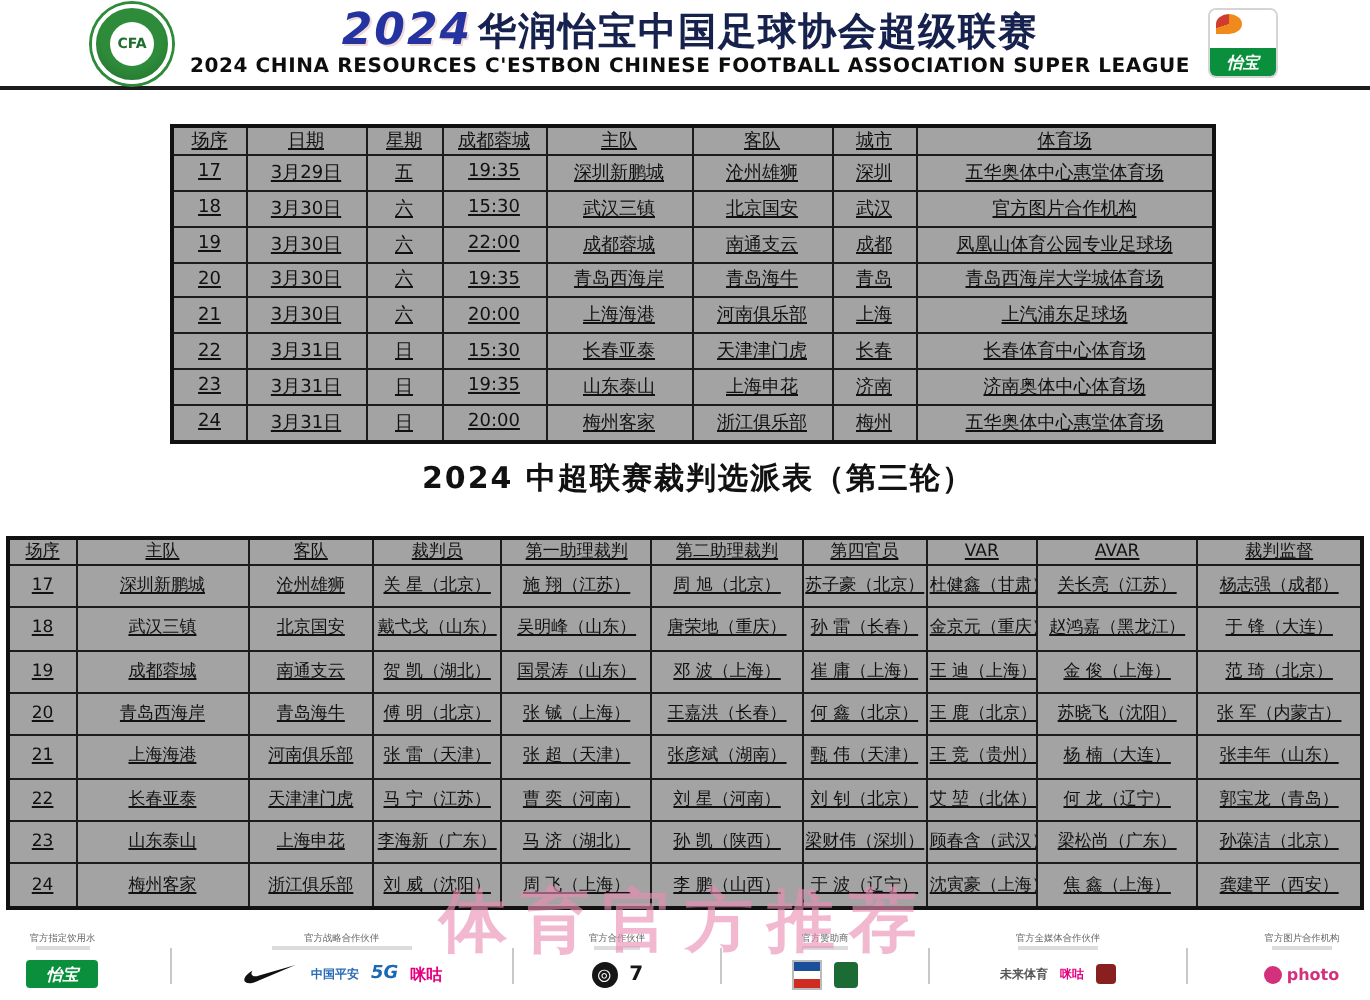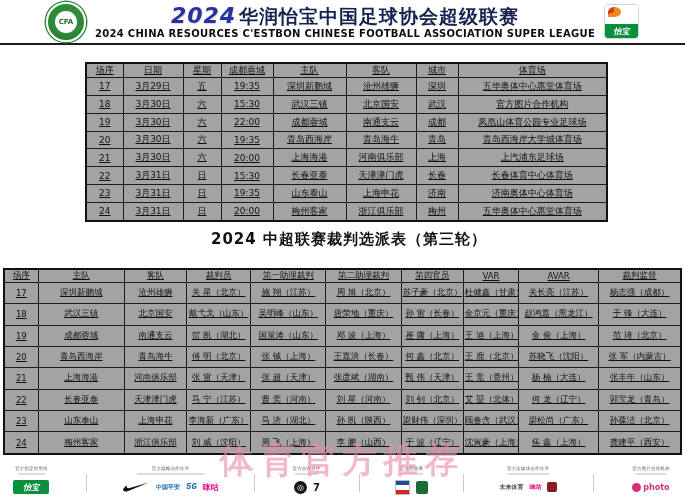--- a/index.html
+++ b/index.html
@@ -36,21 +36,21 @@
   .footer{position:absolute;left:0;right:0;bottom:0;height:46px;display:flex;align-items:flex-end;
           justify-content:space-between;padding:0 12px 5px 12px;}
   .f-section{text-align:center;}
   .f-label{font-size:5.5px;color:#666;white-space:nowrap;transform:scale(.85);transform-origin:center bottom;}
   .f-sub{height:2px;width:70%;background:#dcdcdc;margin:1px auto 4px auto;}
   .f-logos{display:flex;gap:6px;align-items:center;justify-content:center;height:16px;}
   .sep{width:1px;height:18px;background:#c9c9c9;margin:0 2px 3px 2px;align-self:flex-end;}
   .logo{display:inline-flex;align-items:center;justify-content:center;}
   .logo-cestbon{width:36px;height:14px;background:#0a8f3c;border-radius:2px;color:#fff;font-size:8px;font-style:italic;font-weight:bold;}
   .logo-pingan{font-size:6px;color:#2a6bb5;font-weight:bold;white-space:nowrap;}
-  .logo-5g{font-size:9px;font-weight:bold;color:#1b69b3;font-style:italic;font-family:Liberation Mono, monospace;}
+  .logo-5g{font-size:9px;font-weight:bold;color:#1b69b3;font-style:italic;}
   .logo-migu{font-size:8px;font-weight:bold;color:#e6007e;}
   .logo-dark7{width:13px;height:13px;border-radius:50%;background:#161616;color:#fff;font-size:8px;font-weight:bold;}
   .logo-seven{font-size:10px;font-weight:bold;color:#161616;}
   .logo-stripe{width:13px;height:13px;background:linear-gradient(#1b4f9c 0 34%, #fff 34% 66%, #cf2b23 66% 100%);
                border:1px solid #bbb;}
   .logo-greensq{width:12px;height:13px;background:#1c6b35;border-radius:2px;color:#fff;font-size:6px;}
   .logo-media1{font-size:6px;color:#555;font-weight:bold;white-space:nowrap;}
   .logo-media2{font-size:6px;color:#e6007e;font-weight:bold;white-space:nowrap;}
   .logo-media3{width:10px;height:10px;border-radius:2px;background:#8a1f1f;}
   .logo-photo{font-size:8px;font-weight:bold;color:#d4317c;}

